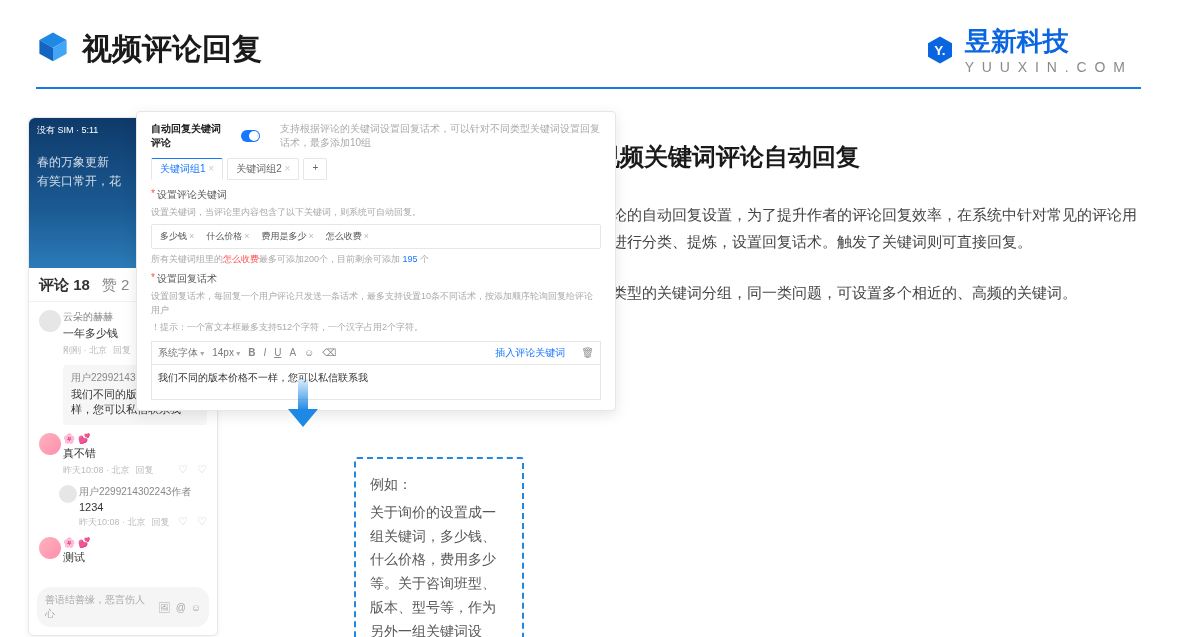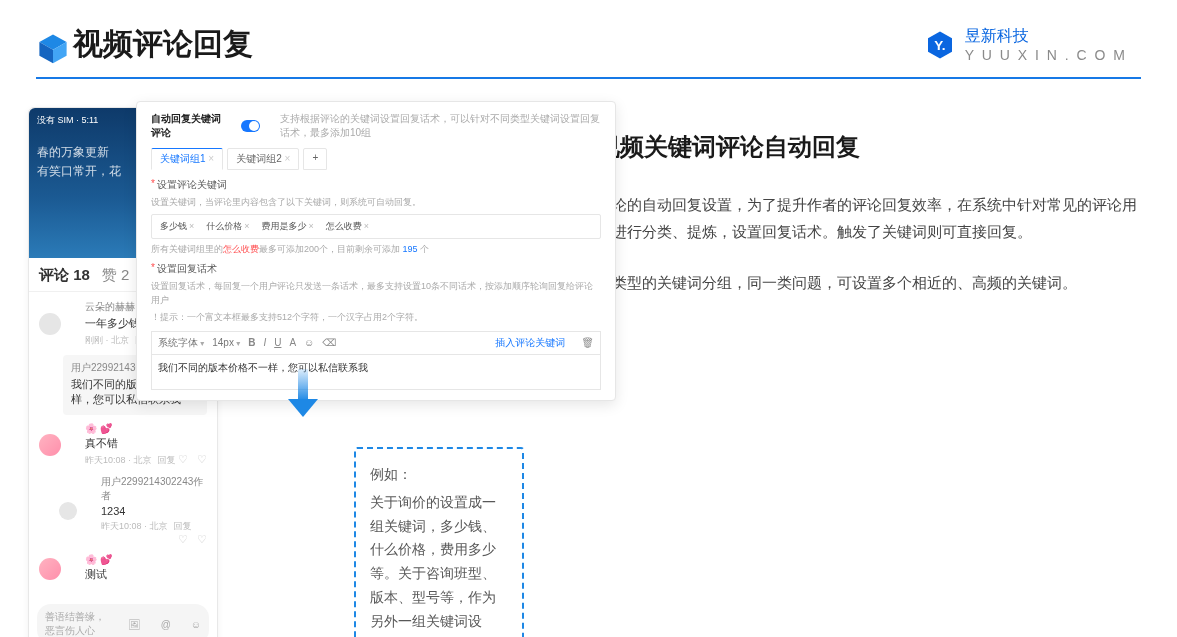--- a/index.html
+++ b/index.html
@@ -1,47 +1,47 @@
 <!DOCTYPE html>
 <html><head>
 <meta charset="utf-8">
 <style>
 *{margin:0;padding:0;box-sizing:border-box}
 body{font-family:"Microsoft YaHei","PingFang SC",sans-serif;background:#fff;width:1177px;height:637px;overflow:hidden;color:#333}
 .page{position:relative;width:100%;height:100%}
 .header{display:flex;align-items:center;justify-content:space-between;padding:24px 50px 12px 36px}
-.title-wrap{display:flex;align-items:flex-end;gap:3px}
+.title-wrap{display:flex;align-items:flex-start;gap:12px}
 .cube-icon{width:34px;height:34px}
 .page-title{font-size:30px;font-weight:600;color:#1a1a1a}
 .brand{display:flex;align-items:center;gap:10px}
-.brand-text{font-size:16px;font-weight:400;color:#0a66e0}
+.brand-text{font-size:26px;font-weight:700;color:#0a66e0}
 .brand-sub{font-size:14px;color:#8a8a8a;letter-spacing:2px}
 .hr{height:2px;background:#1779e6;margin:0 36px 28px}
 .content{display:flex;gap:24px;padding:0 28px}
 .left{position:relative;width:480px;height:480px}
 .phone{position:absolute;top:0;left:0;width:190px;background:#fff;border:1px solid #e8e8e8;border-radius:6px;box-shadow:0 2px 6px rgba(0,0,0,.06);z-index:1}
 .phone-top{position:relative;background:linear-gradient(180deg,#0e3a6a 0%,#1b5a93 60%,#2b7bb8 100%);height:150px;border-radius:6px 6px 0 0;color:#fff;padding:6px 8px;font-size:10px}
 .phone-top .status{font-size:9px}
 .phone-top .vtxt{font-size:12px;margin-top:16px;line-height:1.6;color:rgba(255,255,255,.8)}
 .phone-top .vimg{position:absolute;right:8px;bottom:10px;width:70px;height:50px;background:linear-gradient(135deg,#ffb36b 0%,#e0704e 100%);border-radius:3px}
 .tabs{display:flex;gap:12px;font-size:15px;padding:8px 10px 6px;border-bottom:1px solid #f0f0f0;color:#888}
 .tabs .act{color:#333;font-weight:600}
 .cmt{padding:8px 10px;font-size:11px}
-.cmt-row{display:flex;gap:24px;align-items:center;margin-bottom:8px}
+.cmt-row{display:flex;gap:2px;align-items:flex-start;margin-bottom:8px}
 .ava{width:22px;height:22px;border-radius:50%;background:#e6e6e6;flex-shrink:0}
 .ava.s{width:18px;height:18px}
 .cmt-name{color:#888;font-size:10px}
 .cmt-txt{color:#333;font-size:11px;margin:2px 0}
 .cmt-meta{color:#bbb;font-size:9px}
 .cmt-meta .reply{margin-left:6px}
 .hearts{float:right;color:#ccc;font-size:11px}
 .reply-box{margin-left:24px;background:#f6f6f6;border-radius:4px;padding:6px 8px;margin-bottom:8px}
 .reply-box .auth{display:inline-block;background:#ff4d4f;color:#fff;font-size:8px;padding:0 3px;border-radius:2px;margin-left:4px}
 .sub-row{margin-left:20px}
-.input-bar{display:flex;align-items:center;gap:20px;padding:6px 8px;margin:4px 8px 8px;background:#f5f5f5;border-radius:14px;font-size:10px;color:#aaa}
+.input-bar{display:flex;align-items:center;gap:5px;padding:6px 8px;margin:4px 8px 8px;background:#f5f5f5;border-radius:14px;font-size:10px;color:#aaa}
 .input-bar .ph{flex:1}
 .panel{position:absolute;top:-6px;left:108px;width:480px;background:#fff;border:1px solid #e6e6e6;border-radius:4px;box-shadow:0 4px 14px rgba(0,0,0,.1);z-index:2;padding:10px 14px;font-size:10px;color:#666}
 .panel .hd{display:flex;align-items:center;gap:20px;font-size:10px;color:#444;margin-bottom:8px}
 .panel .hd b{color:#222}
 .toggle{width:24px;height:12px;background:#1677ff;border-radius:6px;position:relative}
 .toggle::after{content:"";position:absolute;right:1px;top:1px;width:10px;height:10px;background:#fff;border-radius:50%}
 .panel-tabs{display:flex;gap:4px;margin-bottom:8px}
 .panel-tab{padding:3px 8px;border:1px solid #e6e6e6;font-size:10px;color:#666;border-radius:2px 2px 0 0}
 .panel-tab.act{color:#1677ff;border-bottom-color:#fff;border-top:1px solid #1677ff}
 .sec-title{color:#555;margin:6px 0 4px;position:relative;padding-left:6px}

